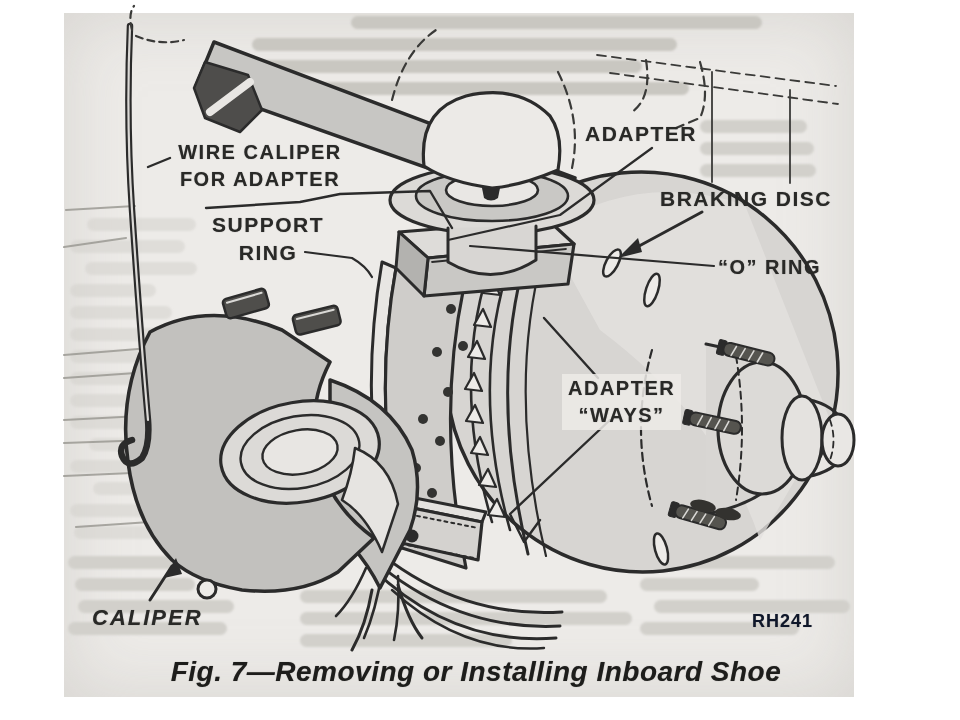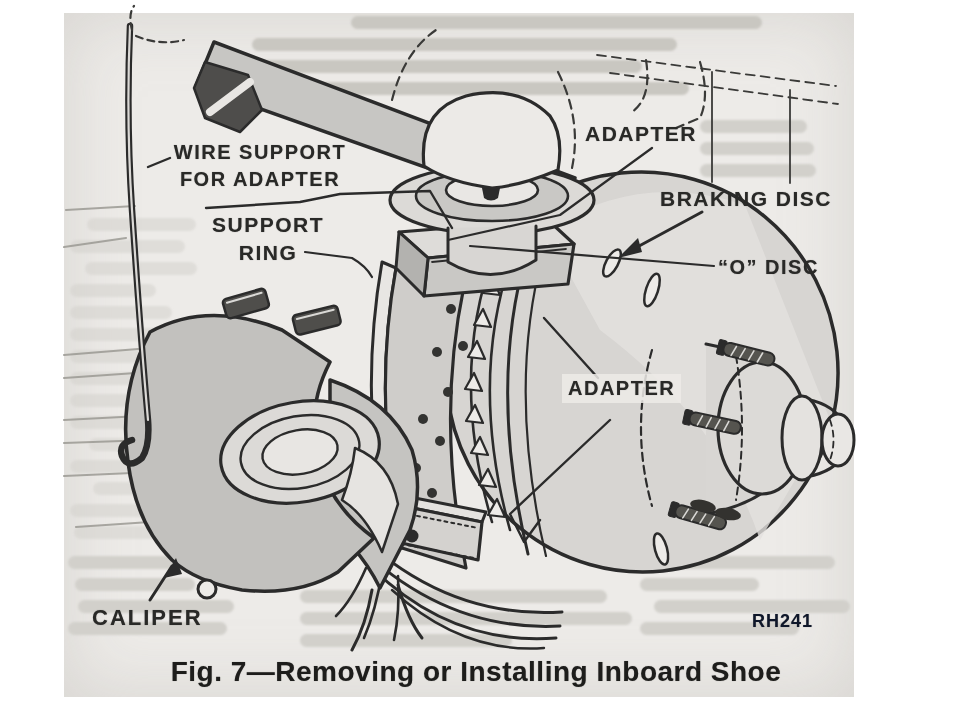--- a/index.html
+++ b/index.html
@@ -13,21 +13,21 @@
   .ghost-faint{opacity:.5;}
   #art{position:absolute;left:0;top:0;z-index:3;filter:blur(.35px);}
   .lbl{position:absolute;z-index:4;color:#292927;font-weight:bold;letter-spacing:1.5px;
        font-size:20px;line-height:27px;text-align:center;white-space:nowrap;
        text-shadow:0 0 1px rgba(40,40,40,.45);filter:blur(.25px);}
   .lbl-left{text-align:left;}
   #lbl-ways{background:rgba(237,235,232,.85);padding:1px 6px;}
   #ref-code{position:absolute;z-index:4;left:752px;top:611px;font-size:18px;font-weight:bold;
             letter-spacing:1px;color:#0f172a;text-shadow:0 0 1px rgba(40,40,40,.4);}
   #caption{position:absolute;z-index:4;left:64px;top:656px;width:824px;text-align:center;
-           font-size:28px;font-weight:bold;letter-spacing:.5px;color:#1d1d1b;
+           font-size:28px;font-weight:bold;font-style:italic;letter-spacing:.5px;color:#1d1d1b;
            text-shadow:0 0 1px rgba(0,0,0,.35);}
 </style>
 </head>
 <body>
 
 <div id="page">
   <div id="scan"></div>
 
   <div class="ghost-col ghost-dark" style="left:252px;top:16px;width:588px;">
       <div class="ghost-line" style="width: 69.892%; margin-left: 16.8005%;"></div>
@@ -259,30 +259,31 @@
       <polygon points="618,258 638,238 642,252" fill="#2b2b2b" stroke="none"></polygon>
       <path d="M714,266 L470,246" stroke-width="2.2"></path>
       <path d="M598,378 L544,318" stroke-width="2.4"></path>
       <path d="M610,420 L510,514 M510,514 L524,542 L540,520" stroke-width="2.4"></path>
       <path d="M150,600 L172,566" stroke-width="3"></path>
       <polygon points="176,558 164,578 182,574" fill="#2b2b2b" stroke="none"></polygon>
     </g>
   </svg>
 
   <div class="lbl" id="lbl-wire" style="left:172px;top:139px;width:176px;">
-    <div>WIRE SUPPORT</div>
+    <div>WIRE CALIPER</div>
     <div>FOR ADAPTER</div>
   </div>
   <div class="lbl" style="left:207px;top:211px;width:122px;font-size:21px;line-height:28px;">
     <div>SUPPORT</div>
     <div>RING</div>
   </div>
   <div class="lbl lbl-left" style="left:585px;top:120px;font-size:21px;">ADAPTER</div>
   <div class="lbl lbl-left" style="left:660px;top:185px;font-size:21px;">BRAKING DISC</div>
-  <div class="lbl lbl-left" style="left:718px;top:254px;">“O” DISC</div>
+  <div class="lbl lbl-left" style="left:718px;top:254px;">“O” RING</div>
   <div class="lbl" id="lbl-ways" style="left:562px;top:374px;">
     <div>ADAPTER</div>
+    <div>“WAYS”</div>
   </div>
-  <div class="lbl lbl-left" style="left:92px;top:604px;font-size:22px;letter-spacing:2px;">CALIPER</div>
+  <div class="lbl lbl-left" style="left:92px;top:604px;font-size:22px;letter-spacing:2px;font-style:italic;">CALIPER</div>
 
   <div id="ref-code">RH241</div>
   <div id="caption">Fig. 7—Removing or Installing Inboard Shoe</div>
 </div>
 
 </body></html>

